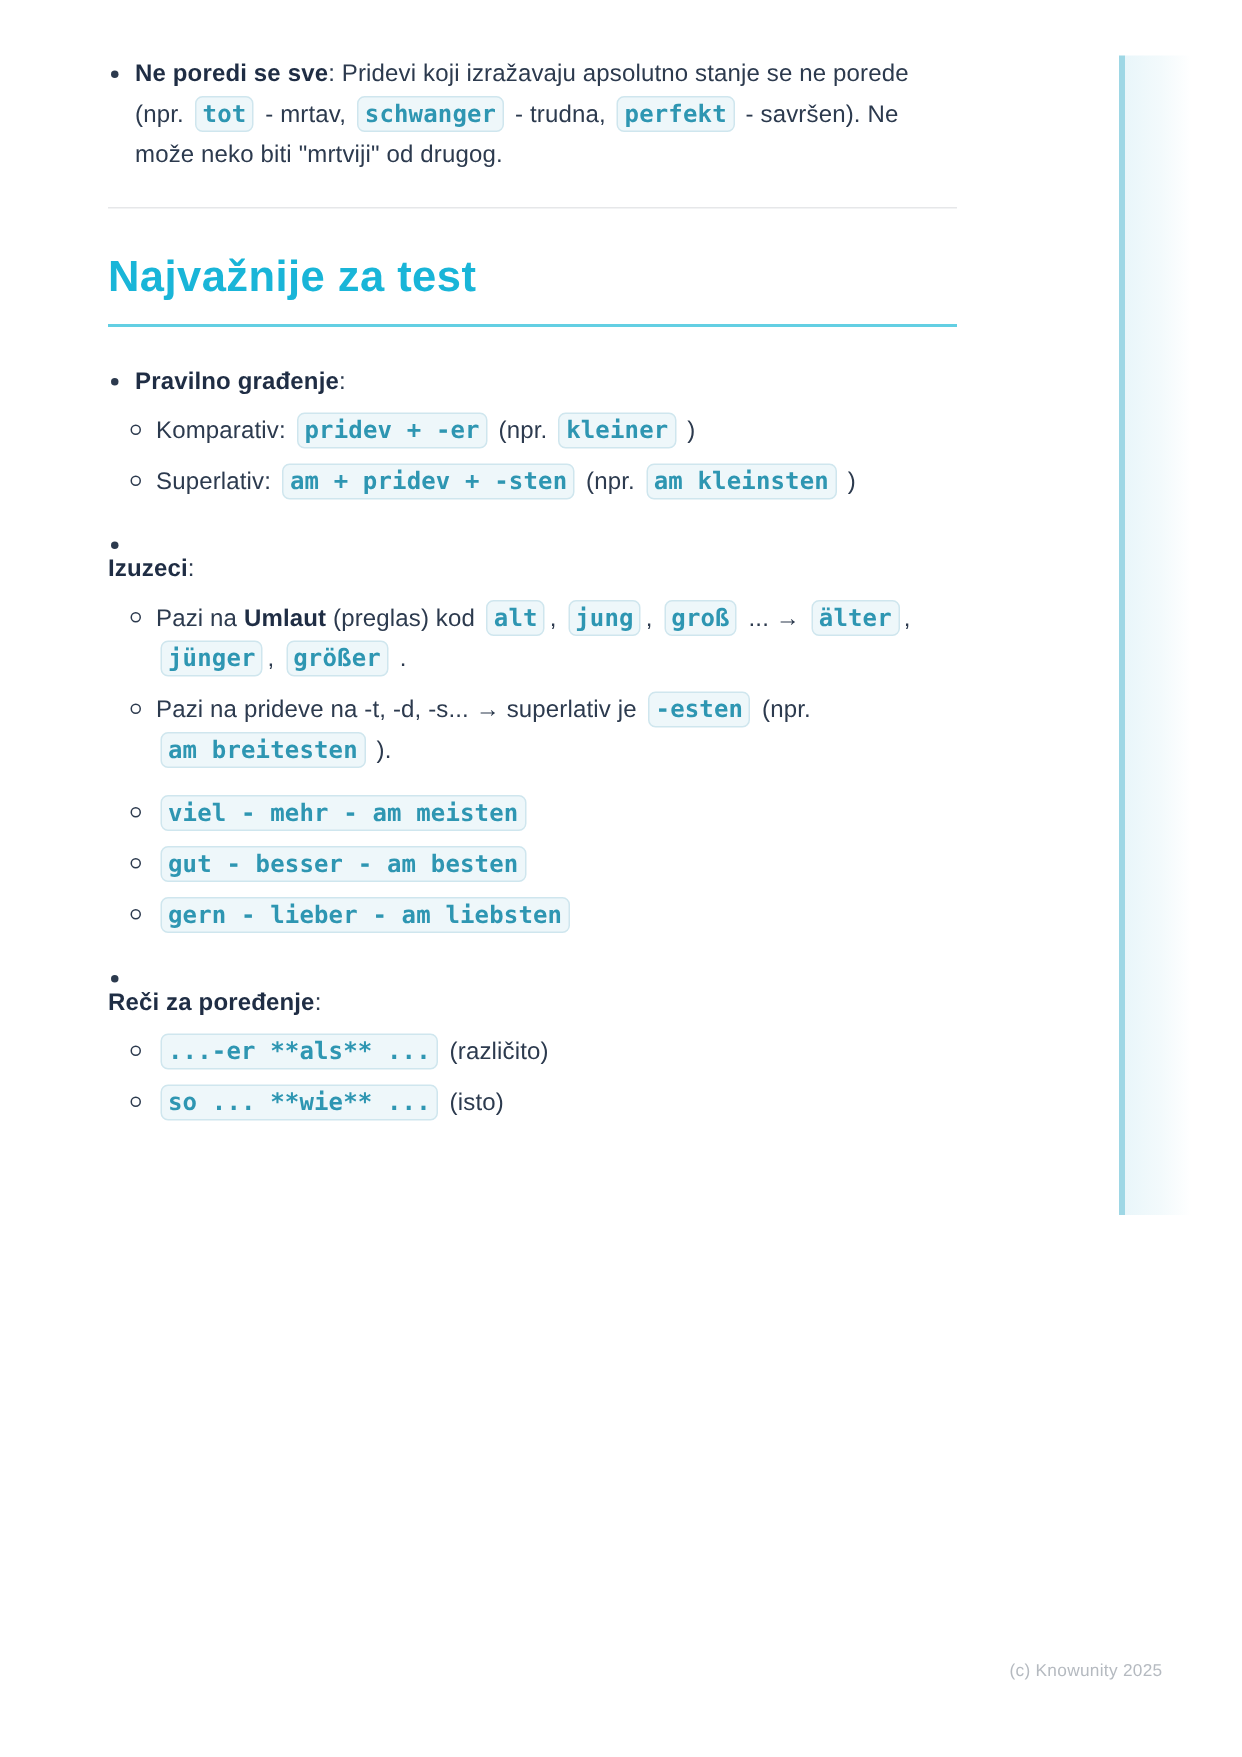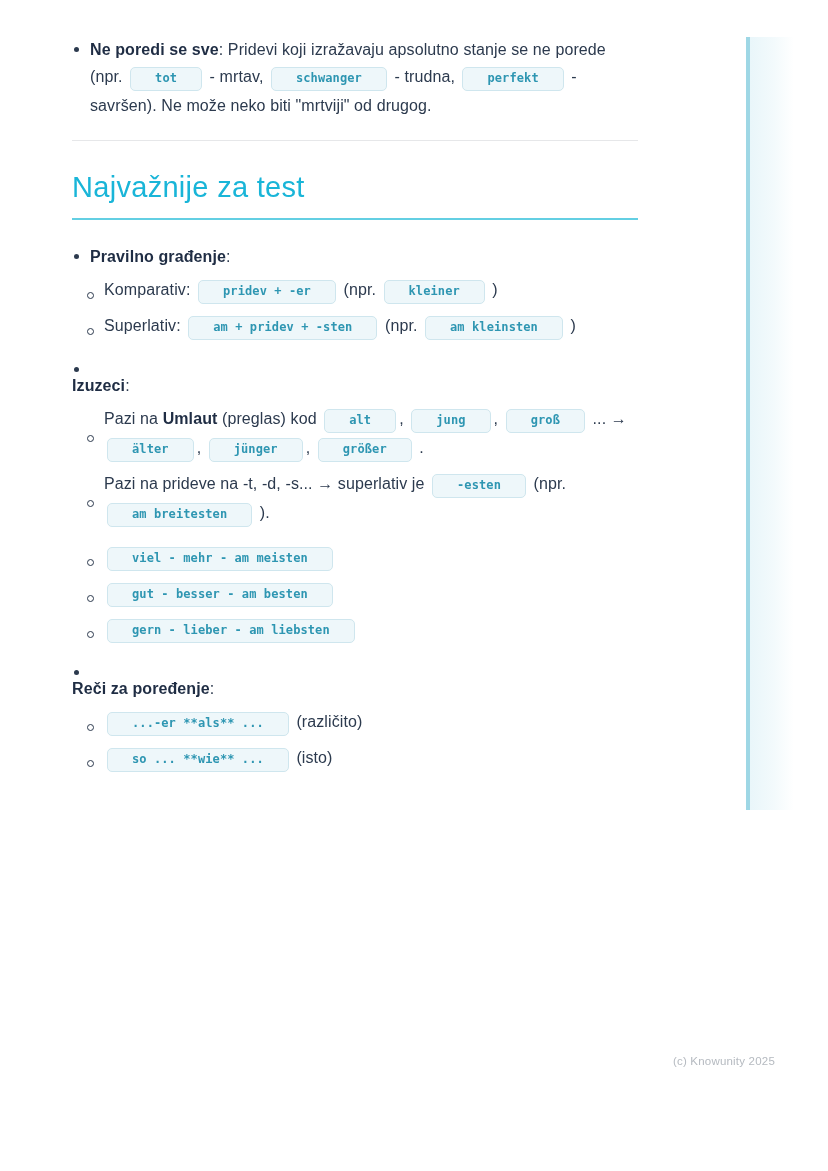--- a/index.html
+++ b/index.html
@@ -28,38 +28,38 @@
   .content{position:absolute;left:72px;top:36px;width:568px;}
   .li{display:flex;align-items:flex-start;}
   .li-body{flex:1;font-size:16px;line-height:27px;letter-spacing:.1px;}
   .marker{flex:0 0 auto;}
   .m1{width:5px;height:5px;border-radius:50%;background:var(--body-text);margin:11px 11px 0 2px;}
   .m2{width:5px;height:5px;border-radius:50%;border:1.6px solid var(--body-text);background:transparent;margin:9px 10px 0 2px;}
   strong{color:var(--bold-text);font-weight:700;}
   .chip{
     display:inline-block;
     font-family:"DejaVu Sans Mono","Liberation Mono",monospace;
-    font-size:12px;font-weight:700;color:var(--code-text);
+    font-size:16px;font-weight:700;color:var(--code-text);
     background:var(--code-bg);border:1px solid var(--code-border);
-    border-radius:5px;padding:2px 24px 3px;margin:1px 3px;
+    border-radius:5px;padding:2px 4px 3px;margin:1px 3px;
     line-height:17px;white-space:nowrap;vertical-align:baseline;
   }
   .top-divider{height:1px;background:var(--divider);margin:21px 0 0 0;width:566px;}
   h1.section-heading{
-    margin:29px 0 0 0;font-size:29px;line-height:34px;font-weight:400;
+    margin:29px 0 0 0;font-size:29px;line-height:34px;font-weight:700;
     color:var(--accent);letter-spacing:.3px;
   }
   .heading-rule{width:566px;height:2px;background:var(--heading-rule);margin-top:14px;}
   #main-list{margin-top:23px;}
   #main-list > .lvl1:not(:first-child){flex-direction:column;}
   .lvl1{margin-bottom:6px;}
   .sublist{margin-left:13px;margin-bottom:15px;}
-  .sublist .li{margin-bottom:7px;align-items:center;}
+  .sublist .li{margin-bottom:7px;}
   .footer{
-    position:absolute;top:1055px;right:53px;
+    position:absolute;top:1108px;right:53px;
     font-size:11.5px;letter-spacing:.2px;color:var(--footer-text);
   }
 </style>
 </head>
 <body>
 
 <div class="page">
 
   <div class="side-strip"></div>
 

